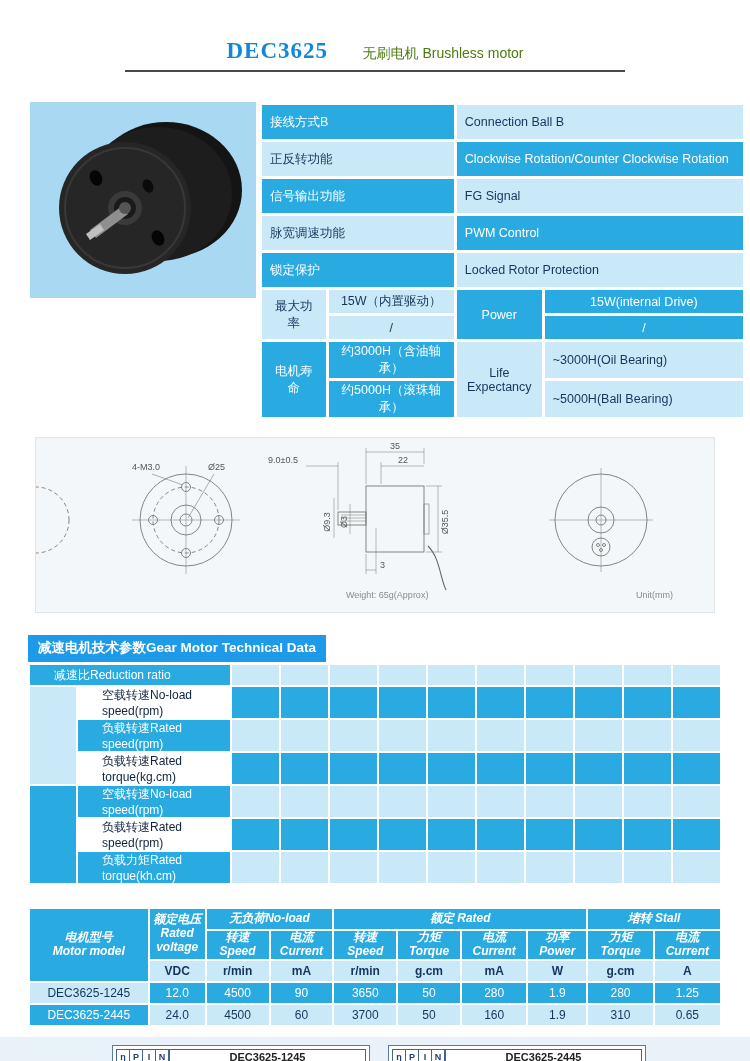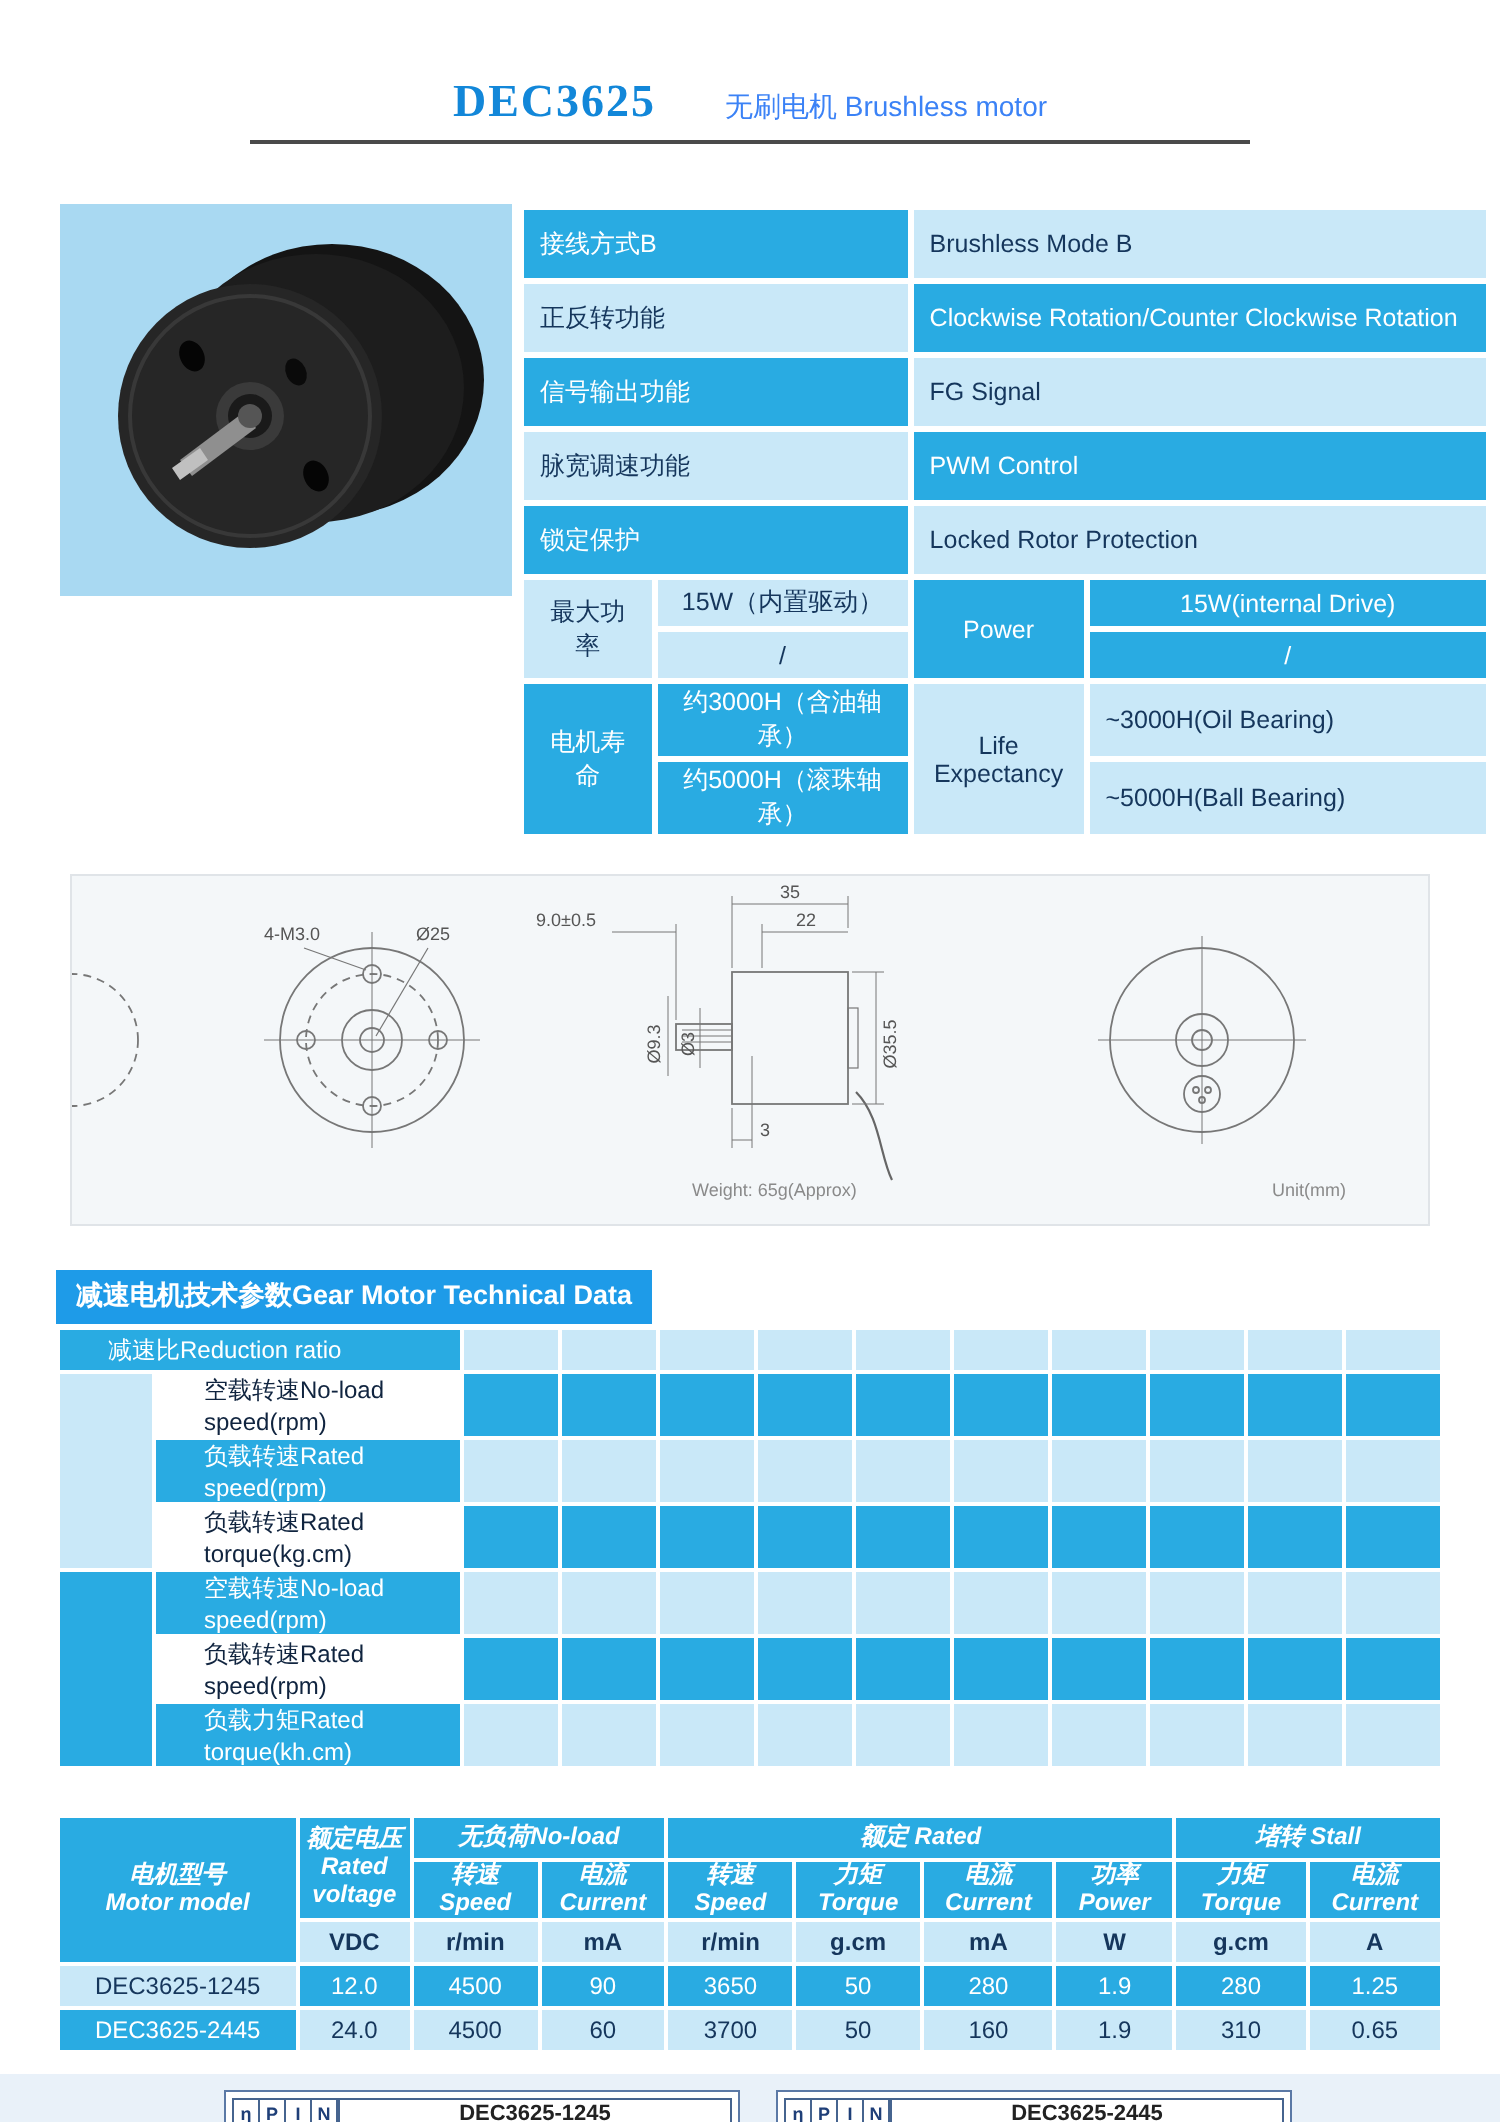--- a/index.html
+++ b/index.html
@@ -14,21 +14,21 @@
   .header { padding-top: 38px; }
   .header-inner {
     width: 500px; margin: 0 auto; text-align: center;
     border-bottom: 2px solid #4a4a4a; padding-bottom: 6px;
   }
   .model-title {
     font-family: "Liberation Serif", serif;
     font-size: 23px; font-weight: bold; color: #1287d9;
     letter-spacing: 1px; display:inline-block; vertical-align: baseline;
   }
-  .model-subtitle { font-size: 14px; color: #3b82f6; margin-left: 30px; }
+  .model-subtitle { font-size: 14px; color: #4d7c0f; margin-left: 30px; }
 
   
   .spec-section { display: flex; margin: 30px 4px 0 30px; gap: 3px; }
   .product-panel { width: 226px; height: 196px; background: #a9d9f2; flex: none; }
   .spec-table-wrap { flex: 1; }
   table.spec { border-collapse: separate; border-spacing: 3px; width: 100%; table-layout: fixed; }
   table.spec td { font-size: 12.5px; padding: 1px 8px; height: 34px; vertical-align: middle; }
   .cb { background: #29ABE2; color: #ffffff; }
   .cl { background: #C9E8F8; color: #15365c; }
   td.ctr { text-align: center; }
@@ -109,21 +109,21 @@
     <table class="spec">
       <colgroup>
           <col style="width:13.5%">
           <col style="width:26.5%">
           <col style="width:18%">
           <col style="width:42%">
         </colgroup>
       <tbody>
           <tr>
         <td colspan="2" class="cb">接线方式B</td>
-        <td colspan="2" class="cl">Brushless Mode B</td>
+        <td colspan="2" class="cl">Connection Ball B</td>
       </tr>
       <tr>
         <td colspan="2" class="cl">正反转功能</td>
         <td colspan="2" class="cb">Clockwise Rotation/Counter Clockwise Rotation</td>
       </tr>
       <tr>
         <td colspan="2" class="cb">信号输出功能</td>
         <td colspan="2" class="cl">FG Signal</td>
       </tr>
       <tr>

